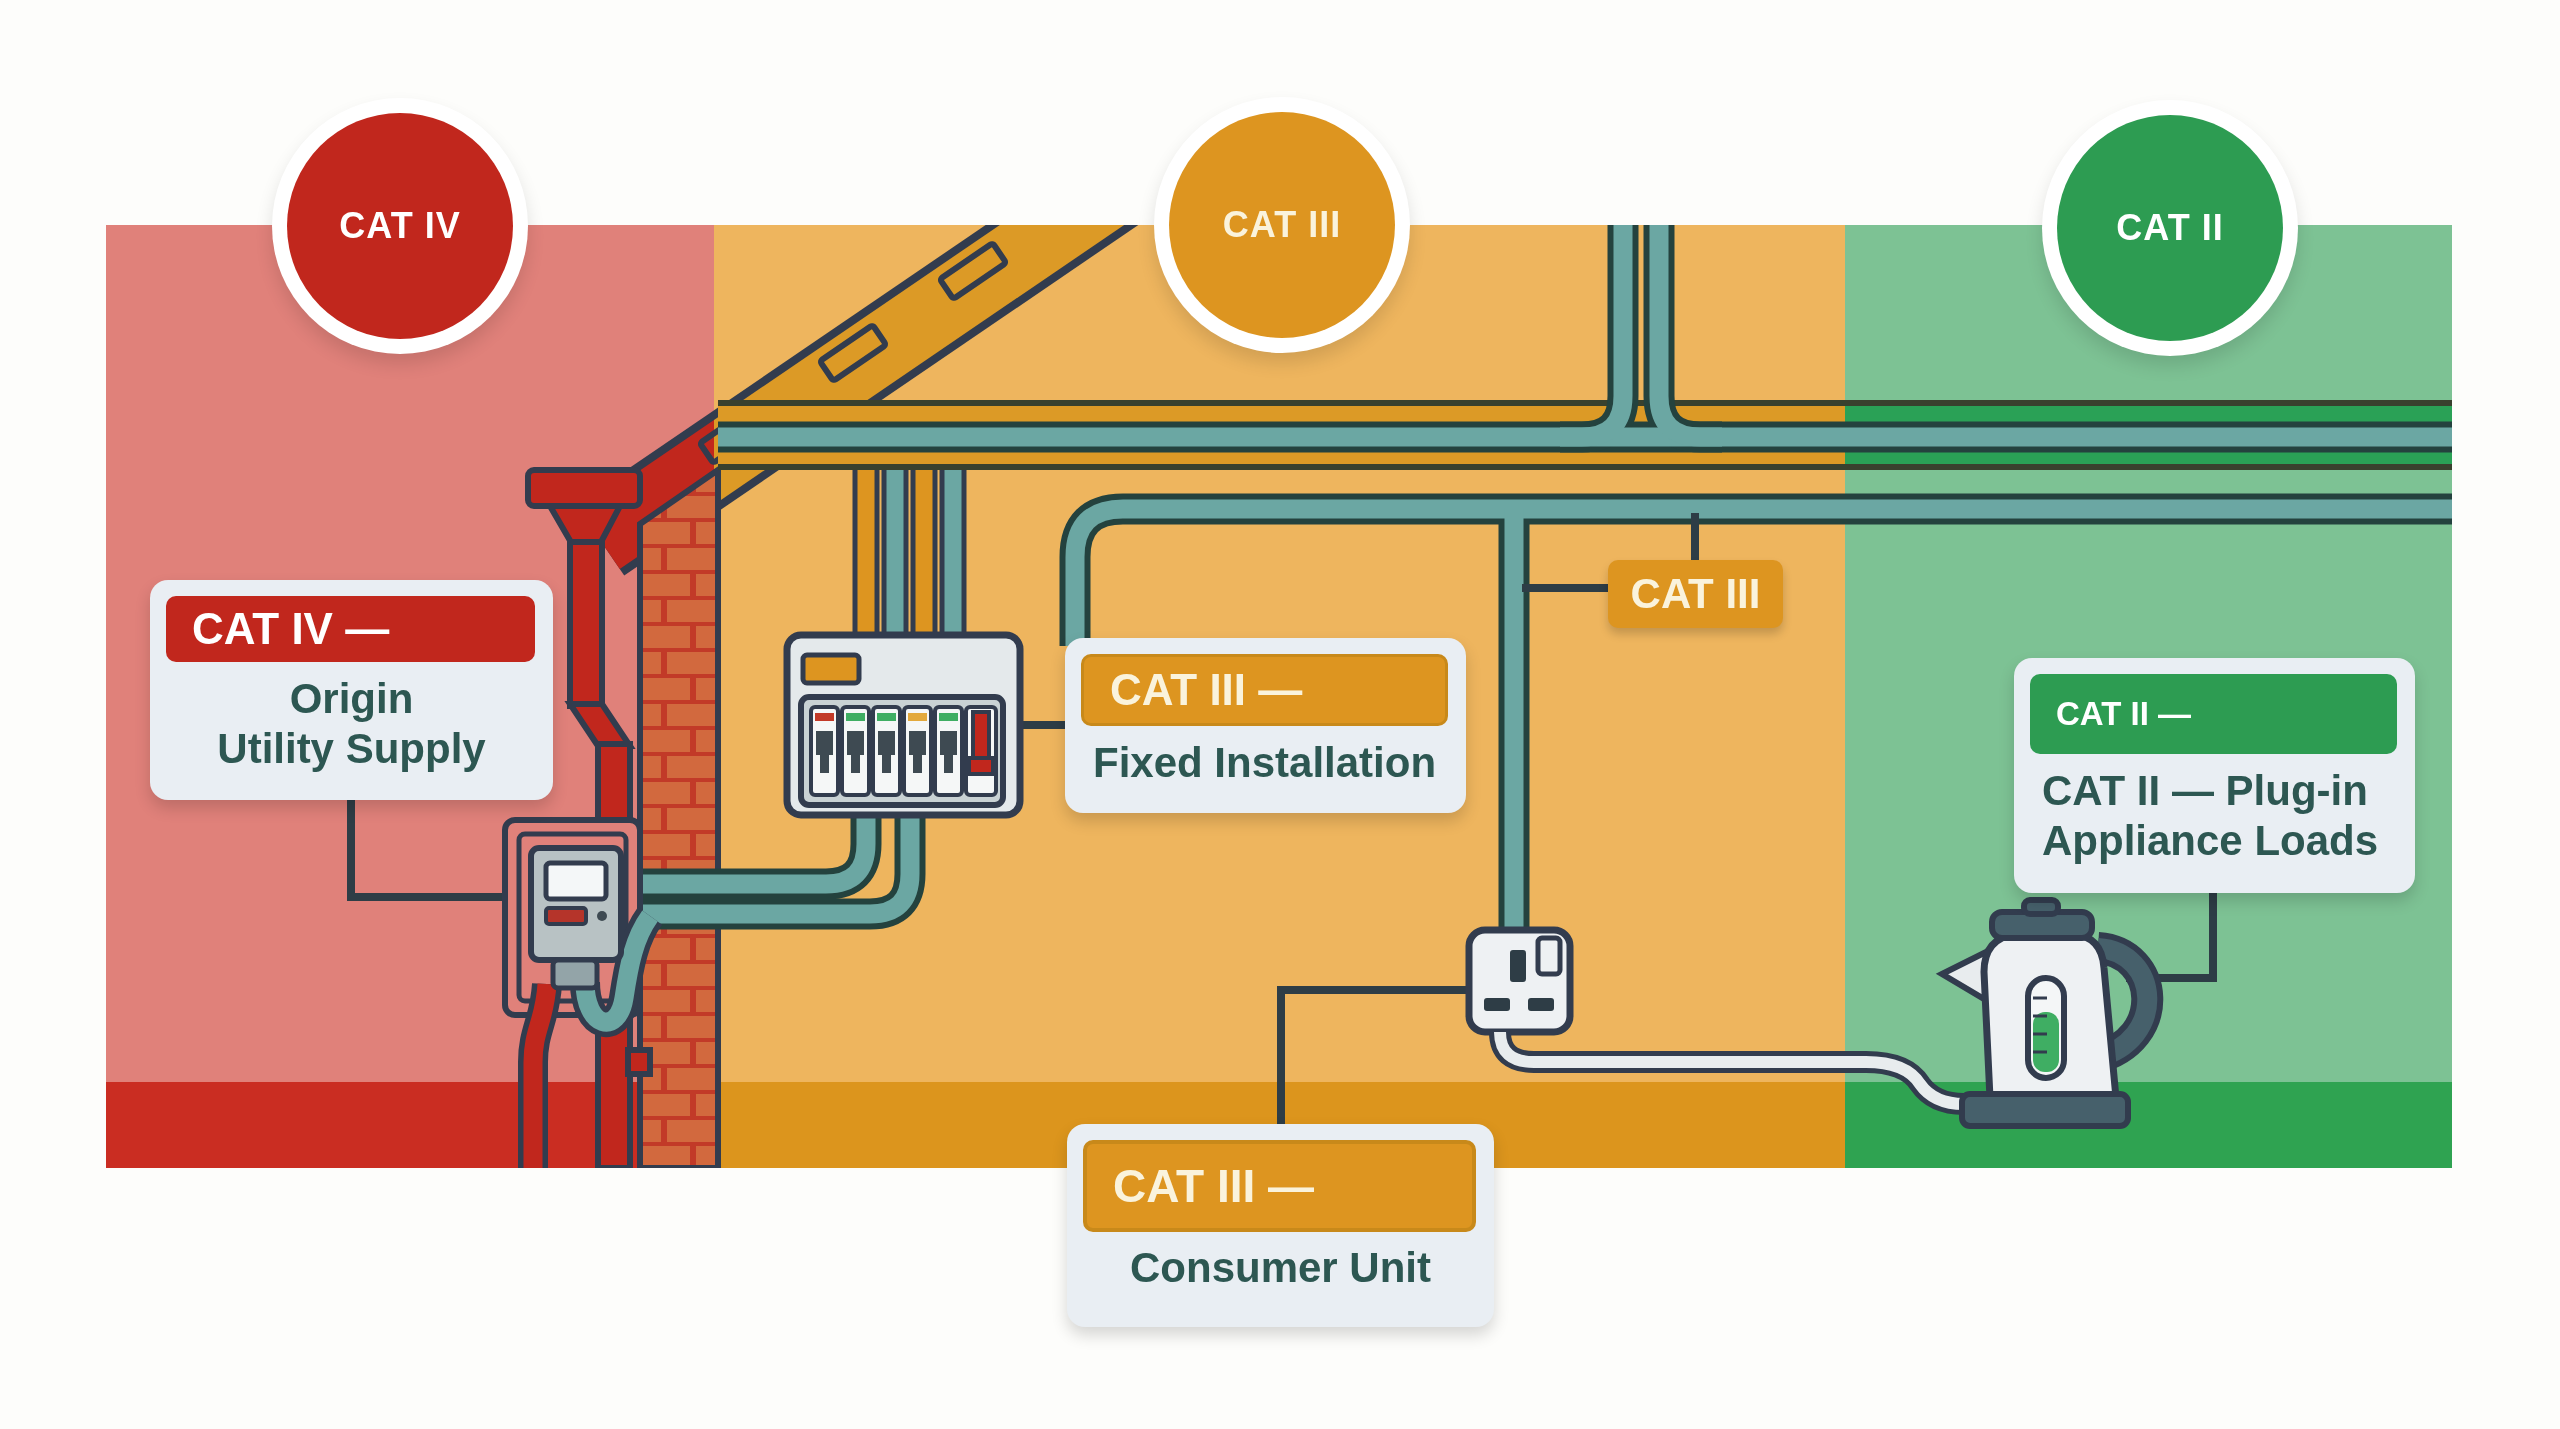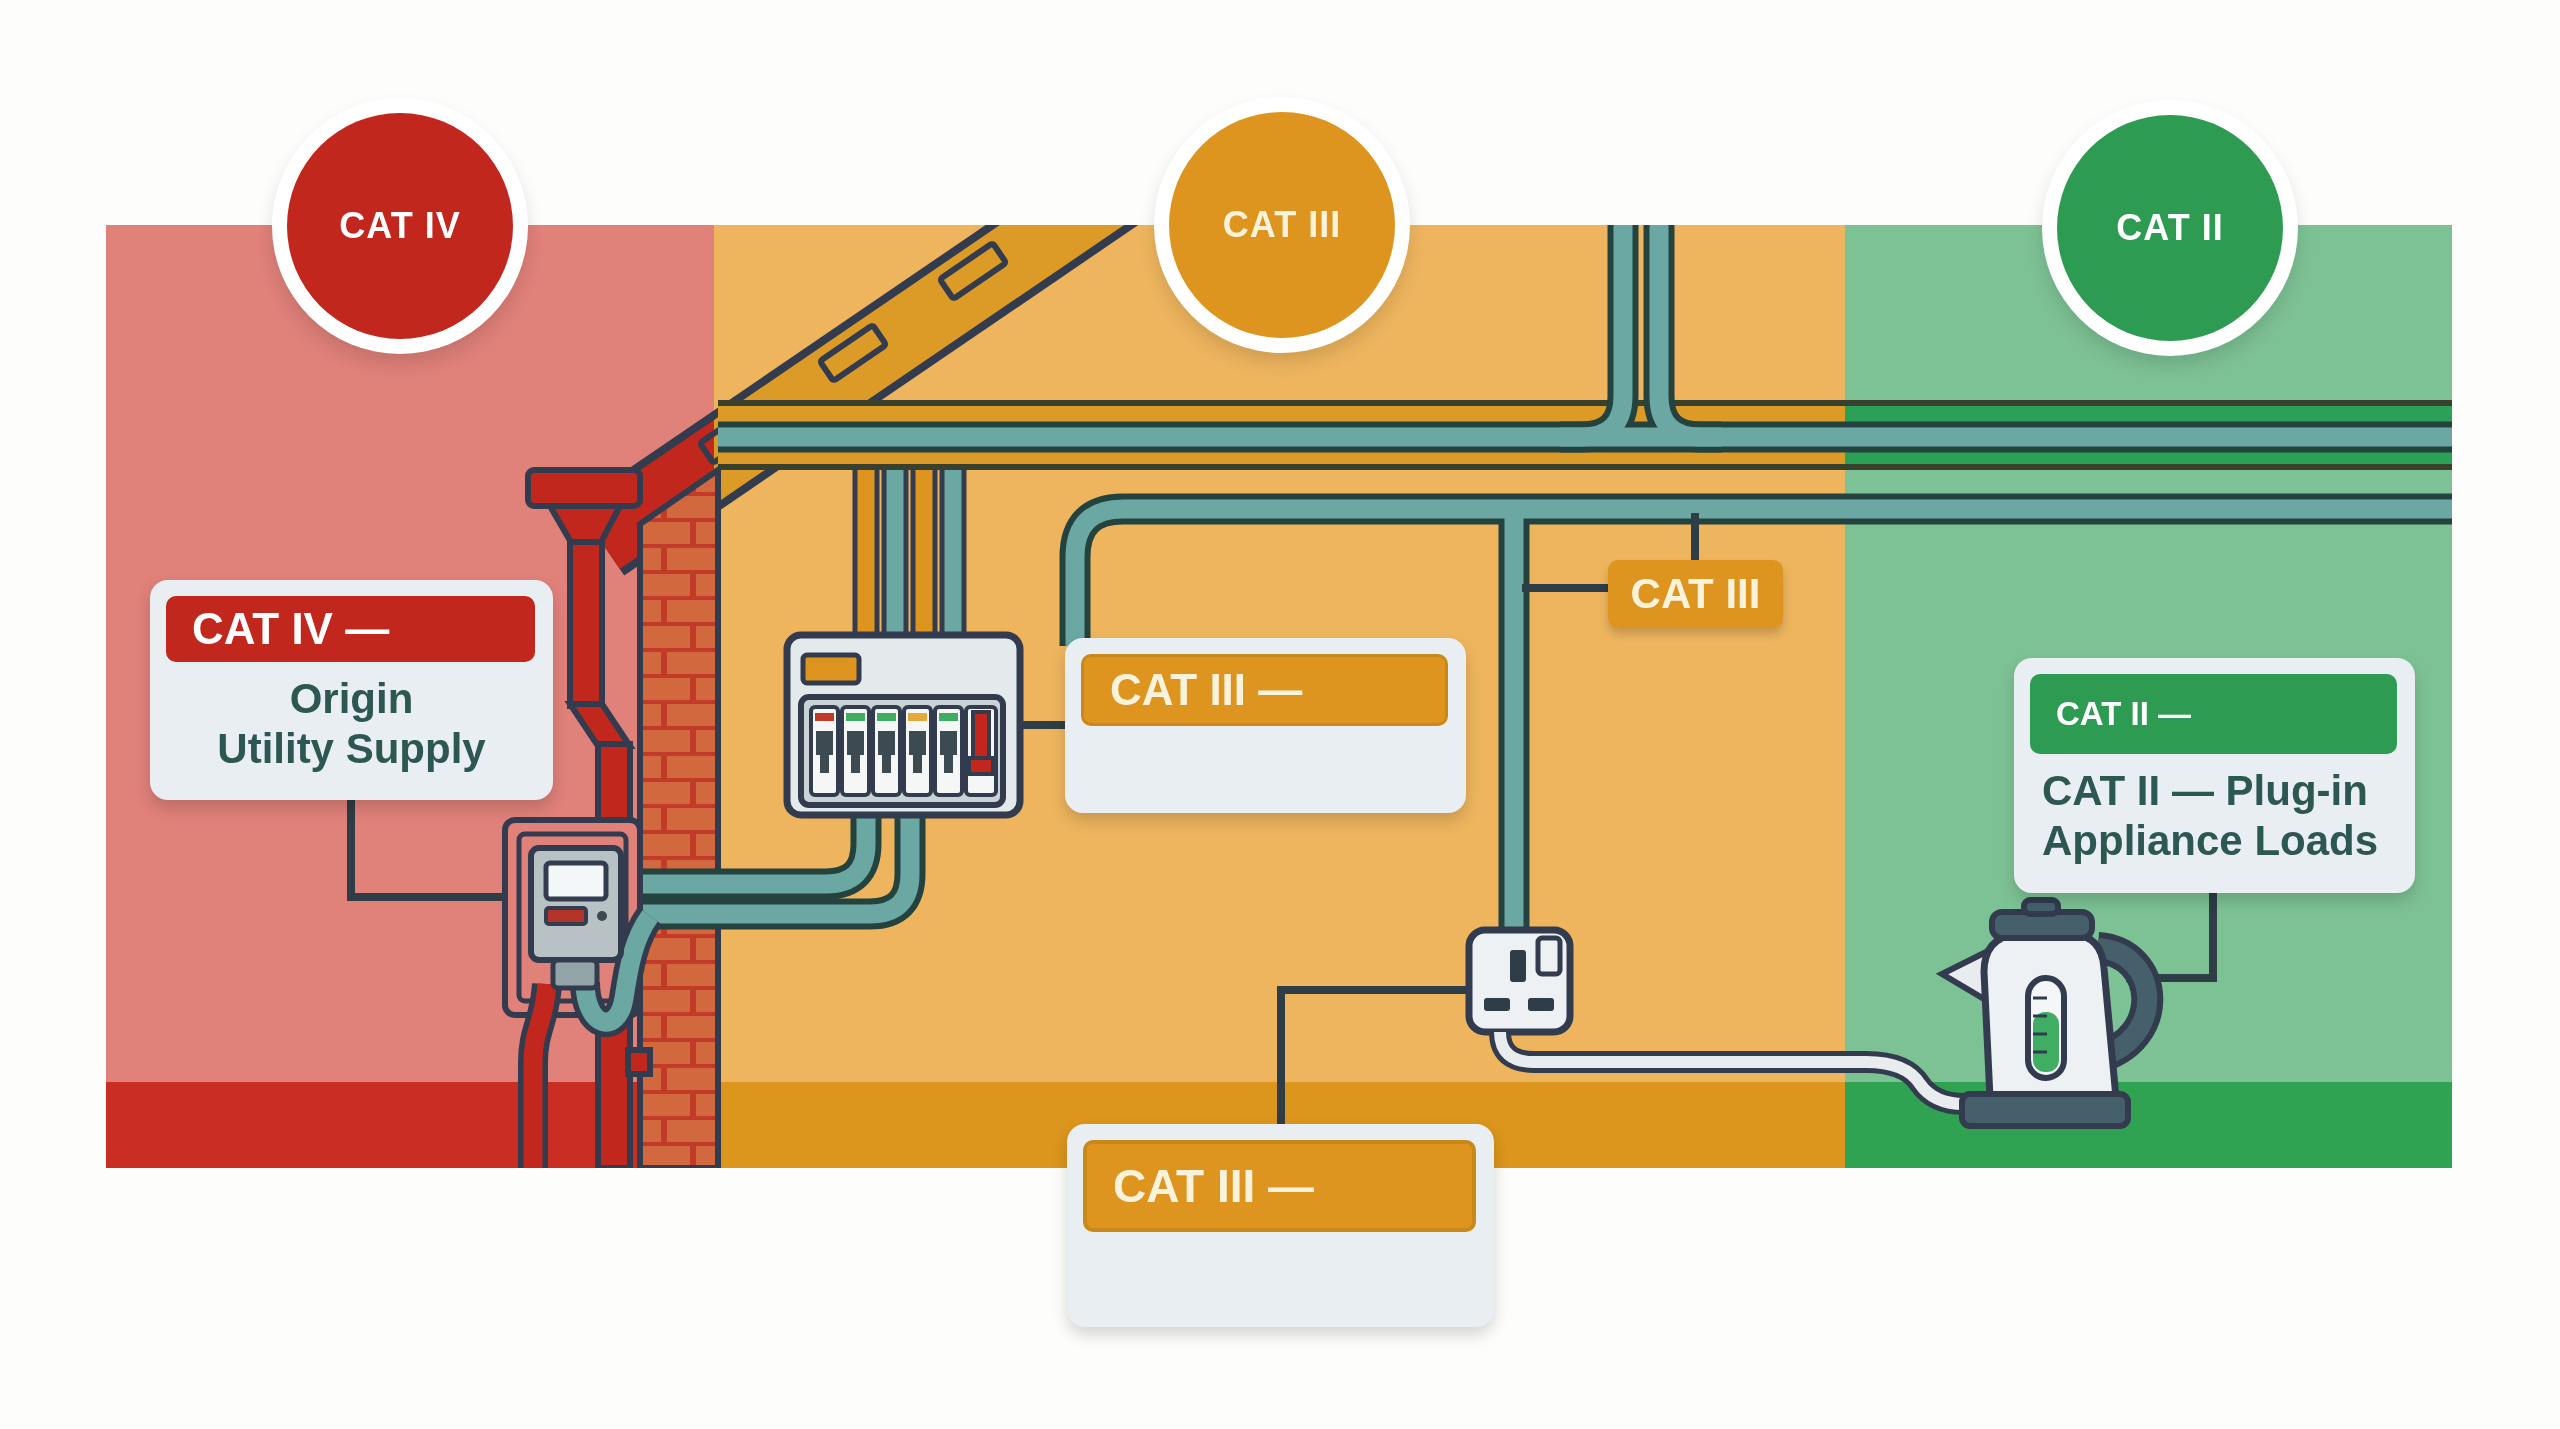--- a/index.html
+++ b/index.html
@@ -291,31 +291,35 @@
   <div class="card" id="card-cat4">
     <div class="chip">CAT IV —</div>
     <div class="body">
       <div>Origin</div>
       <div>Utility Supply</div>
     </div>
   </div>
 
   <div class="card" id="card-cat3">
     <div class="chip">CAT III —</div>
+    <div class="body">
+      <div>Fixed Installation</div>
+    </div>
   </div>
 
   <div class="card" id="card-cat2">
     <div class="chip">CAT II —</div>
     <div class="body">
       <div>CAT II — Plug-in</div>
       <div>Appliance Loads</div>
     </div>
   </div>
 
   <div class="card" id="card-cat3b">
     <div class="chip">CAT III —</div>
     <div class="body">
+      <div>Consumer Unit</div>
     </div>
   </div>
 
   <div class="tag">CAT III</div>
 
 </div>
 
 </body></html>

